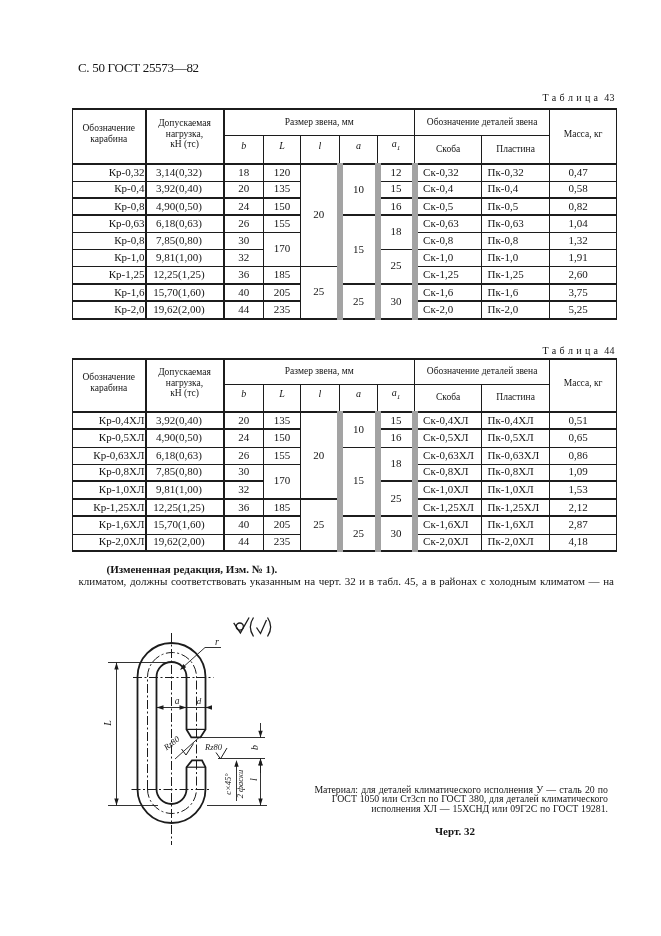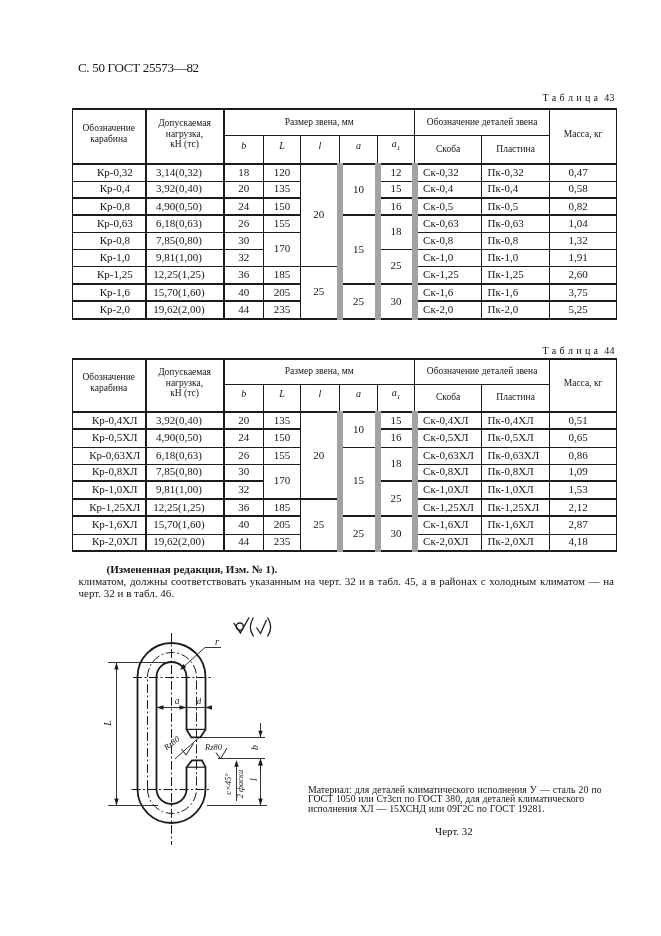--- a/index.html
+++ b/index.html
@@ -4,21 +4,21 @@
 <style>
 html,body{margin:0;padding:0}
 body{width:661px;height:936px;background:#fff;position:relative;font-family:"Liberation Serif",serif;color:#151515;overflow:hidden}
 .abs{position:absolute}
 table{border-collapse:collapse;table-layout:fixed;font-family:"Liberation Serif",serif}
 td{border:1px solid #1c1c1c;text-align:center;vertical-align:middle;font-size:11px;padding:0;overflow:hidden;line-height:1.05}
 td.hd{font-size:9.5px;line-height:1.15}
 td.it{font-style:italic;font-size:10px;padding-bottom:7px}
 td.shd{padding-bottom:0}
 td.hv{padding-bottom:5px}
-td.lft{text-align:center;padding-left:12px}
+td.lft{text-align:right;padding-left:12px}
 td.lft2{text-align:left;padding-left:5.5px}
 td.pr{padding-right:11px}
 td.pr2{padding-right:10px}
 .bt2{border-top:2px solid #1c1c1c !important}
 .bb2{border-bottom:2px solid #1c1c1c !important}
 .br2{border-right:2px solid #1c1c1c}
 .bl2{border-left:6px solid #a3a3a3}
 .tablabel{position:absolute;font-size:10px;letter-spacing:0.4px}
 sub{font-size:7px}
 </style>
@@ -269,30 +269,29 @@
 <td class="lft2 bb2">Пк-2,0ХЛ</td>
 <td class="bb2 pr2">4,18</td>
 </tr>
 </tbody>
     </table>
 </div>
 
 <div class="abs" style="left:78.5px;top:564px;width:537px;font-size:11px;line-height:11.8px;white-space:nowrap">
 <div id="p1" style="padding-left:28px;font-weight:bold">(Измененная редакция, Изм. № 1).</div>
 <div id="p3" style="word-spacing:0.85px">климатом, должны соответствовать указанным на черт. 32 и в табл. 45, а в районах с холодным климатом — на</div>
-<div id="p4">черт. 32 и в табл. 46.</div>
 </div>
 
-<div class="abs" style="left:308px;top:784.5px;width:300px;font-size:9.8px;line-height:9.55px;text-align:left;white-space:nowrap">
+<div class="abs" style="left:308px;top:784.5px;width:300px;font-size:9.8px;line-height:9.55px;text-align:right;white-space:nowrap">
 <div id="m1" style="word-spacing:0.7px">Материал: для деталей климатического исполнения У — сталь 20 по</div>
 <div id="m2" style="word-spacing:0.35px">ГОСТ 1050 или Ст3сп по ГОСТ 380, для деталей климатического</div>
 <div id="m3" style="word-spacing:0.4px">исполнения ХЛ — 15ХСНД или 09Г2С по ГОСТ 19281.</div>
 </div>
 
-<div class="abs" style="left:435px;top:824.5px;font-size:11px;font-weight:normal">Черт. 32</div>
+<div class="abs" style="left:435px;top:824.5px;font-size:11px;font-weight:bold">Черт. 32</div>
 
 <svg class="abs" style="left:90px;top:610px" width="200" height="245" viewBox="0 0 200 245" fill="none" stroke="#1c1c1c">
 <g transform="translate(-90,-610)">
 
 <g stroke-width="1" stroke-dasharray="9 2.5 2 2.5">
 <line x1="171.5" y1="633" x2="171.5" y2="845"></line>
 <line x1="133" y1="677.5" x2="213.5" y2="677.5"></line>
 <line x1="131.5" y1="789.5" x2="211" y2="789.5"></line>
 <path d="M 147.5,789 L 147.5,677 A 24.5,24.5 0 0 1 196.5,677 L 196.5,789 A 24.5,24.5 0 0 1 147.5,789"></path>
 </g>

